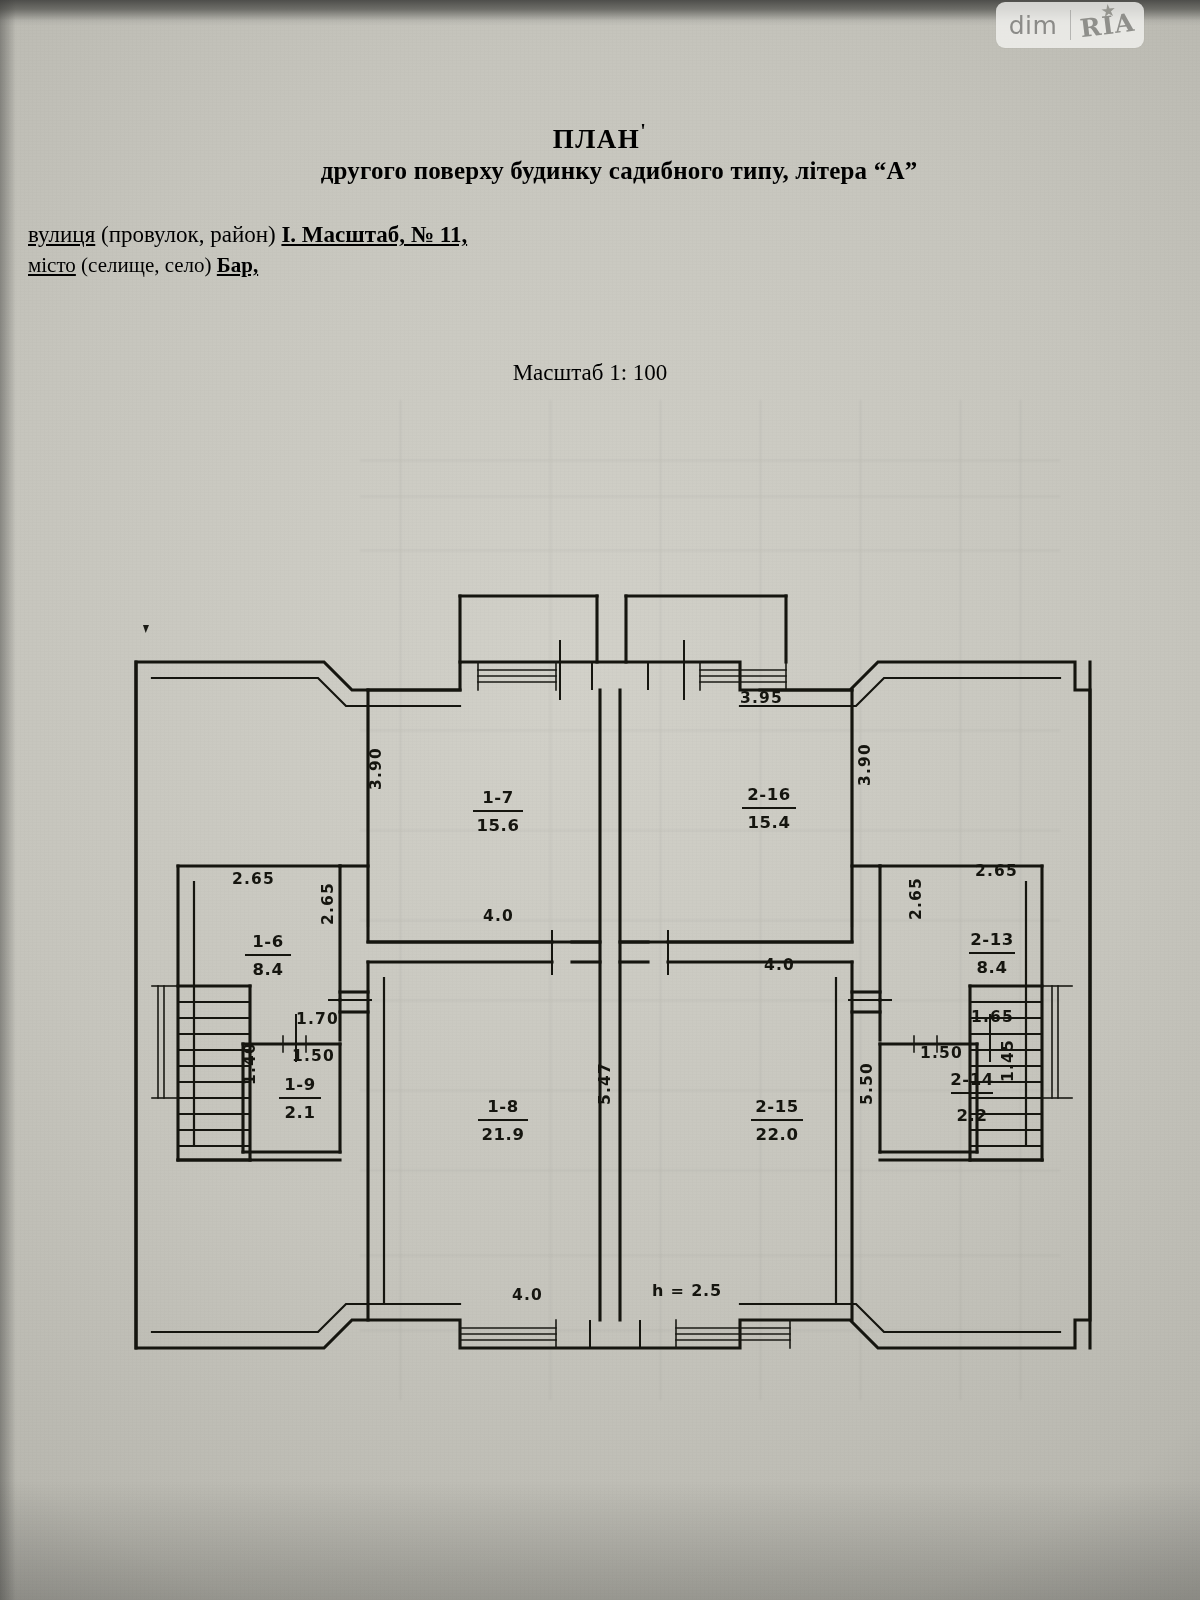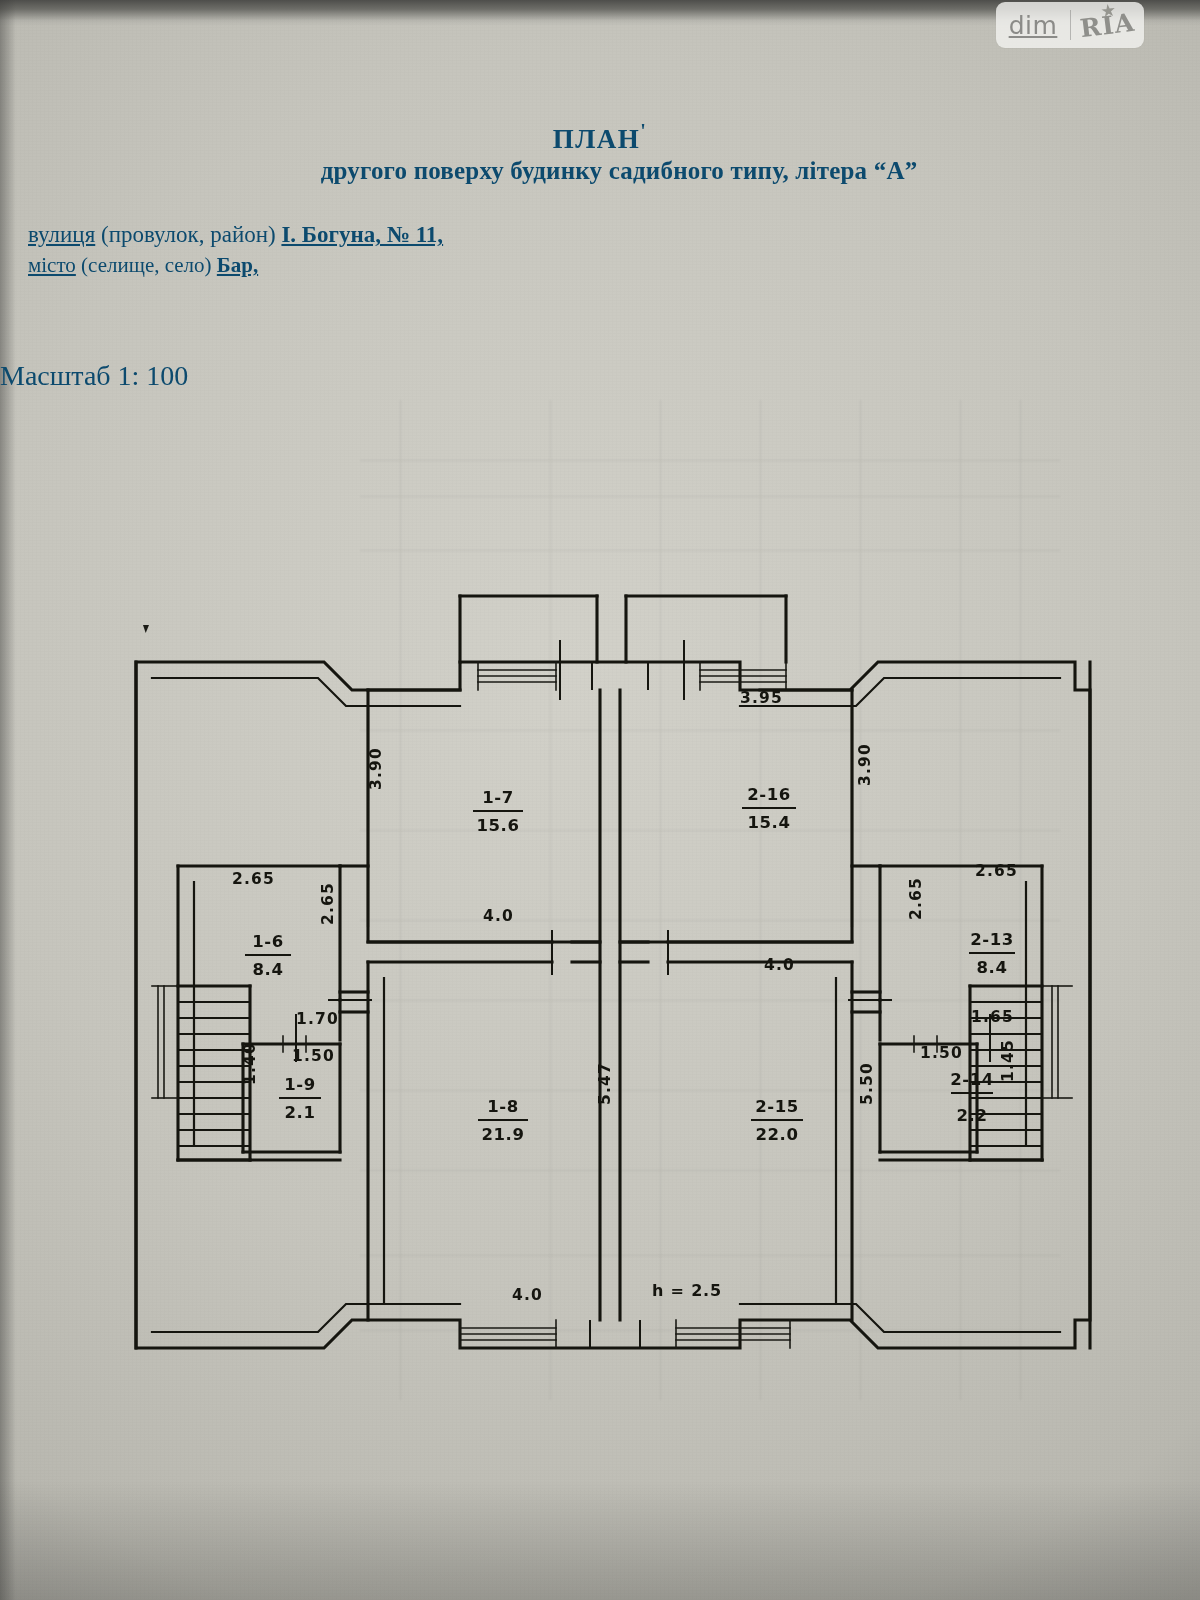--- a/index.html
+++ b/index.html
@@ -56,56 +56,56 @@
     width: 700px; height: 1000px;
     opacity: .085;
     filter: blur(1.1px);
   }
   #showthrough .st-h { position:absolute; left:0; width:100%; height:1px; background:#2a2a28; }
   #showthrough .st-v { position:absolute; top:0; height:100%; width:1px; background:#2a2a28; }
 
   
   .hdr {
     position: absolute;
-    color: #0c4a6e;
+    color: #000000;
     white-space: nowrap;
   }
   #plan-word {
     left: 0; top: 120px; width: 1200px; text-align: center;
     font-size: 27px; font-weight: bold; letter-spacing: 1.5px;
   }
   #plan-word .tick { font-size: 20px; vertical-align: super; }
   #plan-subtitle {
     left: 0; top: 157px; width: 1200px; text-align: center;
     font-size: 25px; font-weight: bold; letter-spacing: .2px; padding-left: 19px;
   }
   #addr-street { left: 28px; top: 222px; font-size: 23px; }
   #addr-city   { left: 28px; top: 253px; font-size: 21px; }
   #addr-region { left: 28px; top: 289px; font-size: 23px; }
   .u { text-decoration: underline; text-underline-offset: 2px; }
   .b { font-weight: bold; }
   #scale-line {
-    left: 0; top: 360px; width: 1180px; text-align: left;
-    font-size: 28px;
+    left: 0; top: 360px; width: 1180px; text-align: center;
+    font-size: 23px;
   }
 
   
   #watermark {
     position: absolute;
     left: 996px; top: 2px;
     width: 148px; height: 46px;
     background: rgba(243,243,240,0.80);
     border-radius: 9px;
     display: flex; align-items: center;
     box-shadow: 0 0 2px rgba(0,0,0,.06);
   }
   #wm-dim {
     width: 74px; text-align: center;
     font-family: "DejaVu Sans", sans-serif;
-    font-size: 25px; color: #8b8b88; letter-spacing: .5px; text-decoration: underline;
+    font-size: 25px; color: #8b8b88; letter-spacing: .5px;
   }
   #wm-sep { width:1px; height:30px; background: rgba(120,120,118,.45); }
   #wm-ria {
     flex: 1; position: relative; text-align: center;
     font-family: "DejaVu Serif", serif; font-size: 25px; font-weight: bold;
     color: #8f8f8b; letter-spacing: 1px;
     transform: rotate(-7deg);
   }
   #wm-star {
     position: absolute; left: 50%; top: -9px;
@@ -204,21 +204,21 @@
   </div>
 
   <div class="hdr" id="plan-word">
     <span>ПЛАН</span><span class="tick">'</span>
   </div>
   <div class="hdr" id="plan-subtitle">другого поверху будинку садибного типу, літера “А”</div>
 
   <div class="hdr" id="addr-street">
     <span class="u">вулиця</span>
     <span>(провулок, район)</span>
-    <span class="u b">І. Богуна, № 11,</span>
+    <span class="u b">І. Масштаб, № 11,</span>
   </div>
   <div class="hdr" id="addr-city">
     <span class="u">місто</span>
     <span>(селище, село)</span>
     <span class="u b">Бар,</span>
   </div>
 
   <div class="hdr" id="scale-line">Масштаб 1: 100</div>
 
   <div id="corner-mark"></div>

